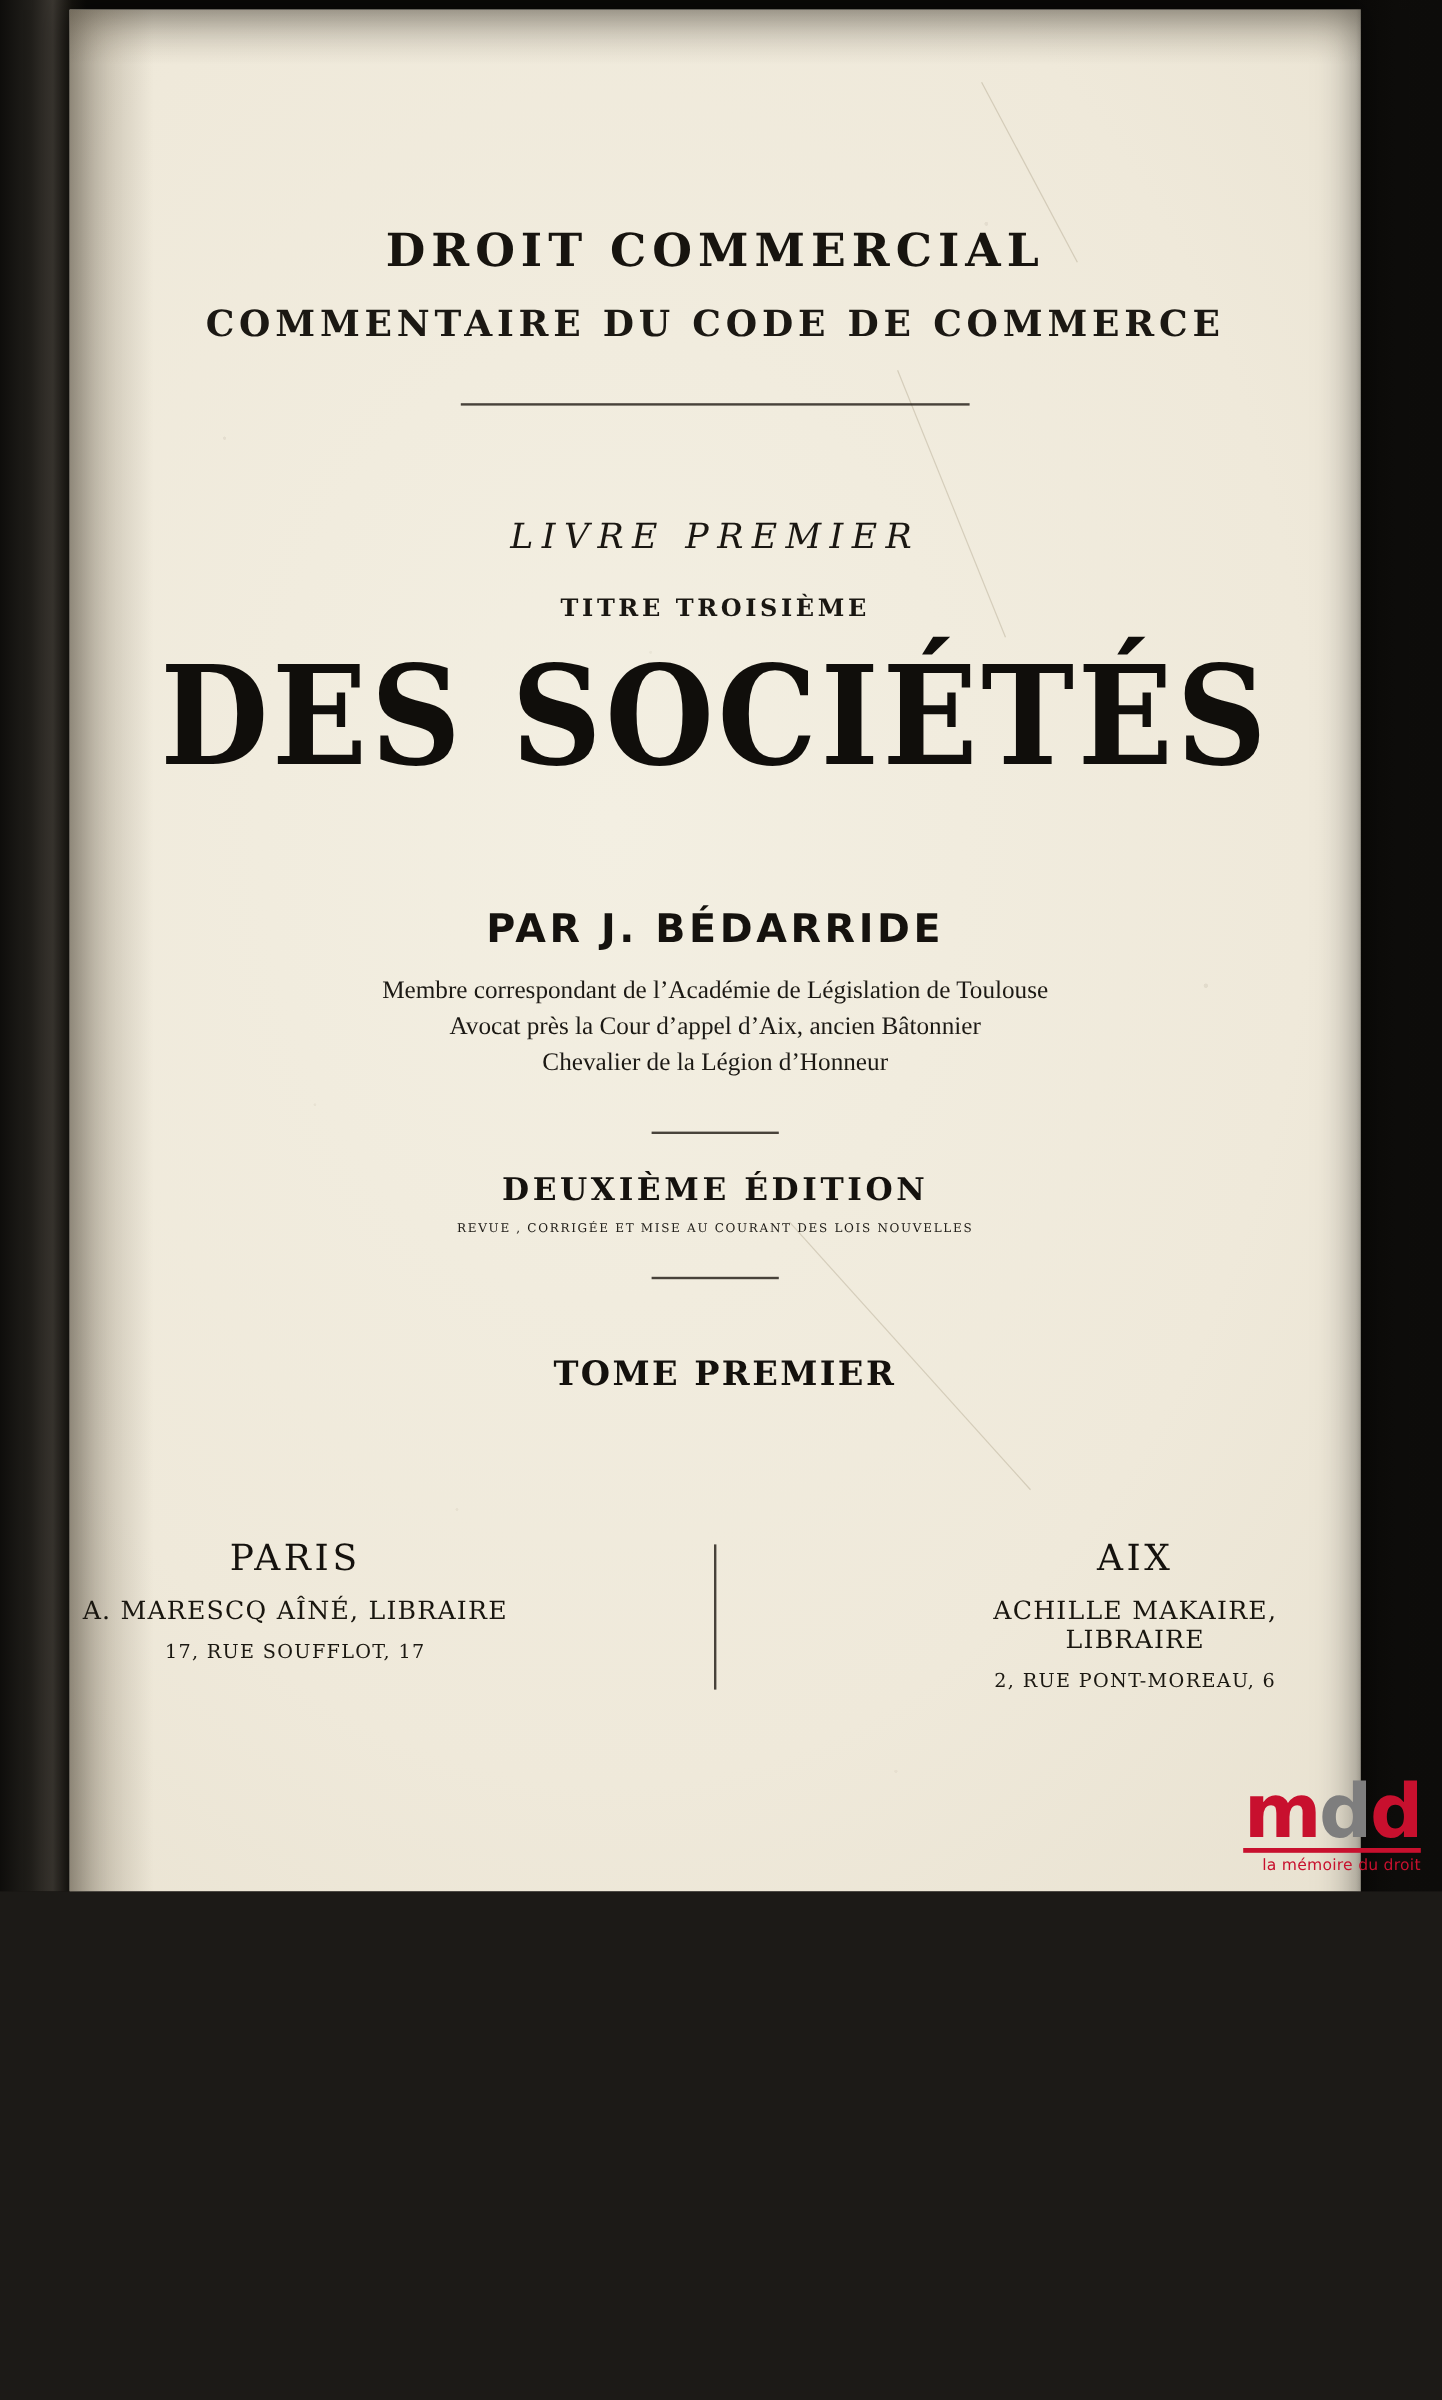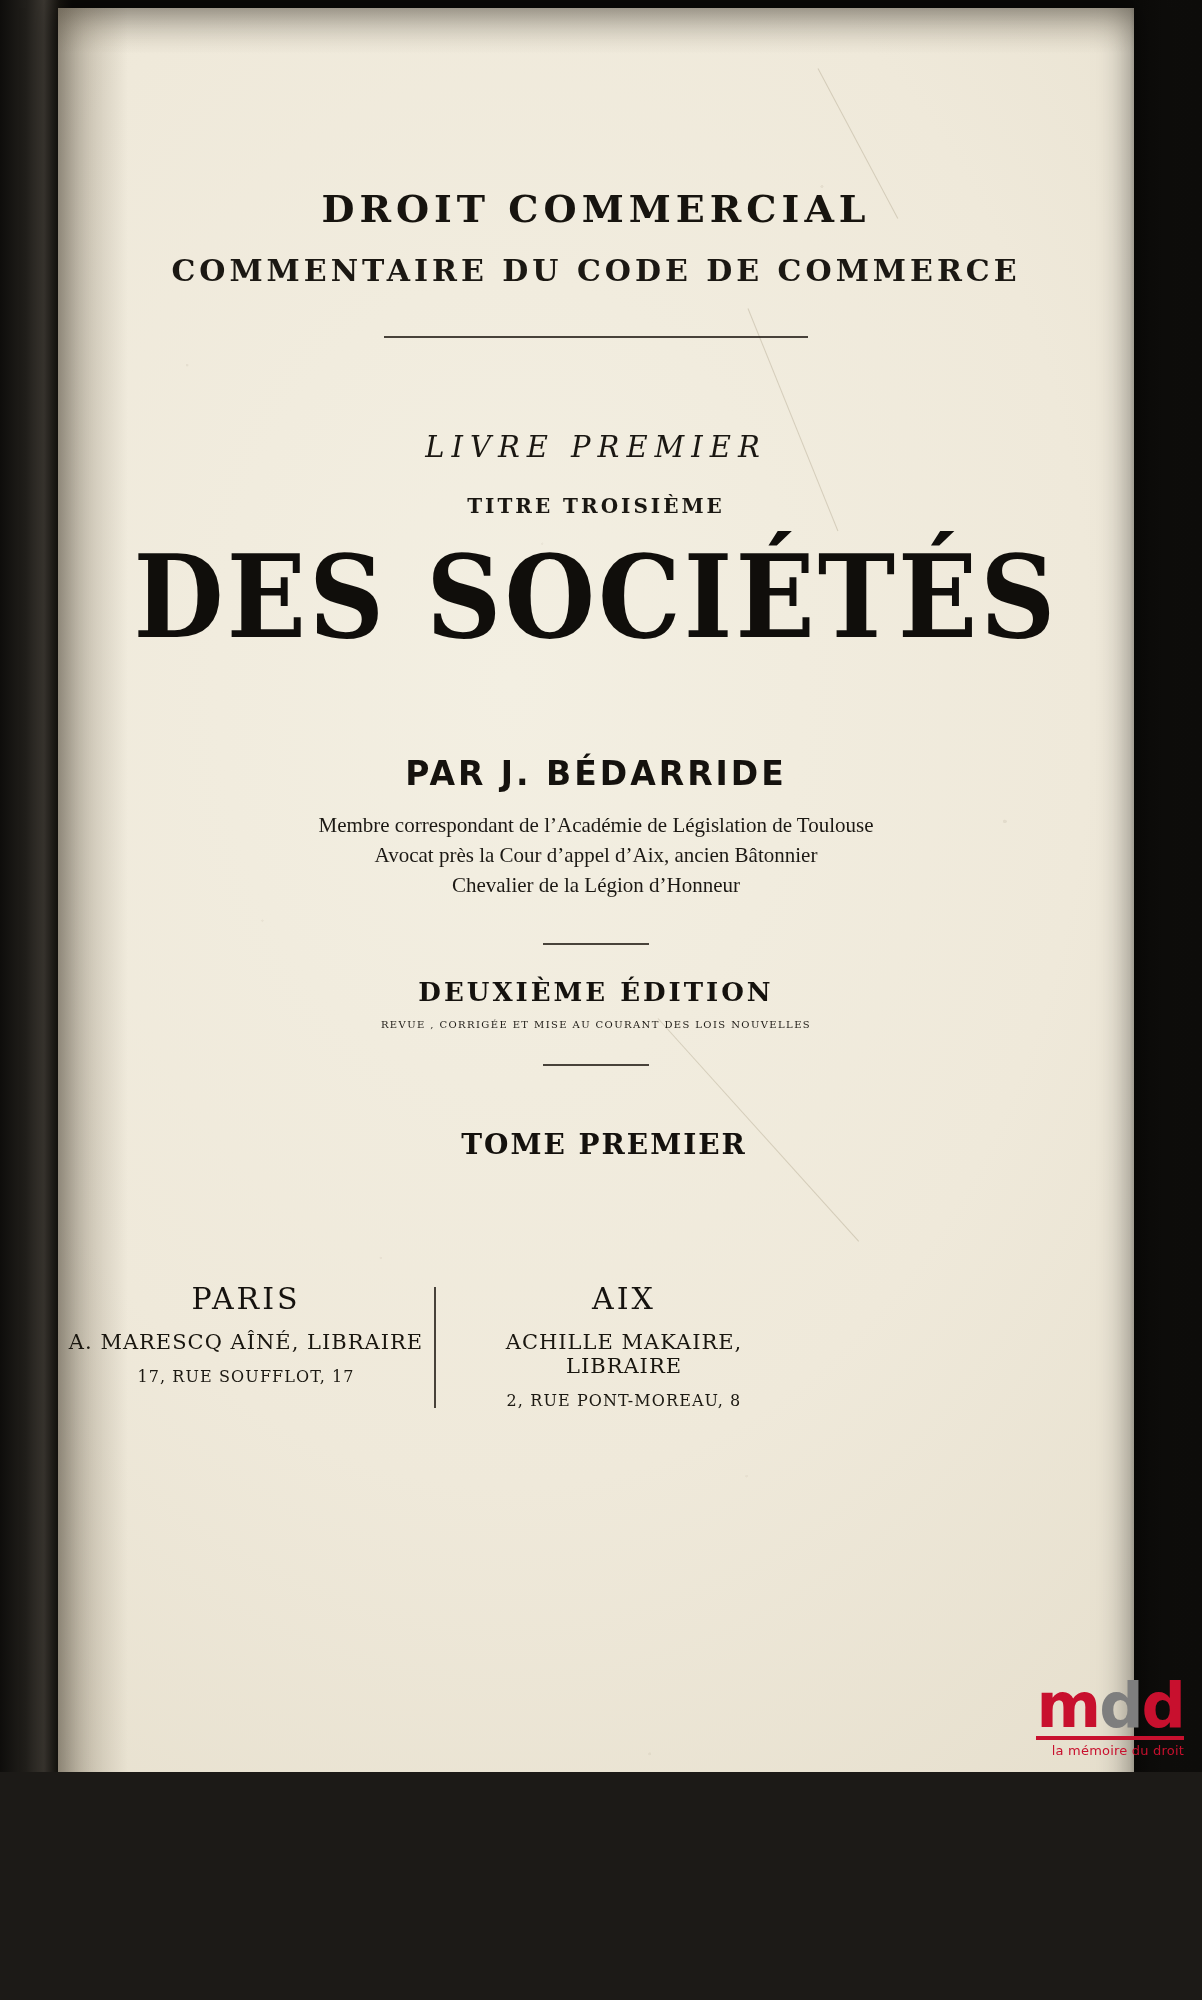--- a/index.html
+++ b/index.html
@@ -11,21 +11,21 @@
     width: 1202px;
     height: 2000px;
     overflow: hidden;
     font-family: "Liberation Serif", serif;
   }
 
   
   #scan {
     position: relative;
     width: 1202px;
-    height: 1772px;
+    height: 1576px;
     background:
       linear-gradient(90deg, #0e0d0b 0px, #211f1b 26px, #3b3731 44px, #16140f 60px, #0b0a08 72px);
     background-color: #100f0d;
     overflow: hidden;
   }
   #scan::after {
     
     content: "";
     position: absolute;
     top: 0; right: 0;
@@ -190,21 +190,21 @@
     letter-spacing: 2px;
     color: #14110d;
     margin-left: 16px;
   }
 
   
   .imprint {
     margin-top: 120px;
     position: relative;
     display: flex;
-    justify-content: flex-start;
+    justify-content: space-between;
     align-items: flex-start;
   }
   .imprint .col {
     width: 360px;
     padding: 0 8px;
   }
   .imprint .divider {
     width: 2px;
     align-self: stretch;
     background: #2a251d;
@@ -320,21 +320,21 @@
       <div class="imprint">
         <div class="col">
           <div class="city">PARIS</div>
           <div class="pub">A. MARESCQ AÎNÉ, LIBRAIRE</div>
           <div class="addr">17, RUE SOUFFLOT, 17</div>
         </div>
         <div class="divider"></div>
         <div class="col">
           <div class="city">AIX</div>
           <div class="pub">ACHILLE MAKAIRE, LIBRAIRE</div>
-          <div class="addr">2, RUE PONT-MOREAU, 8</div>
+          <div class="addr">2, RUE PONT-MOREAU, 6</div>
         </div>
       </div>
 
 
     </div>
   </div>
 
   <div id="logo">
     <div class="mark"><span class="m1">m</span><span class="m2">d</span><span class="m3">d</span></div>
     <div class="bar"></div>

